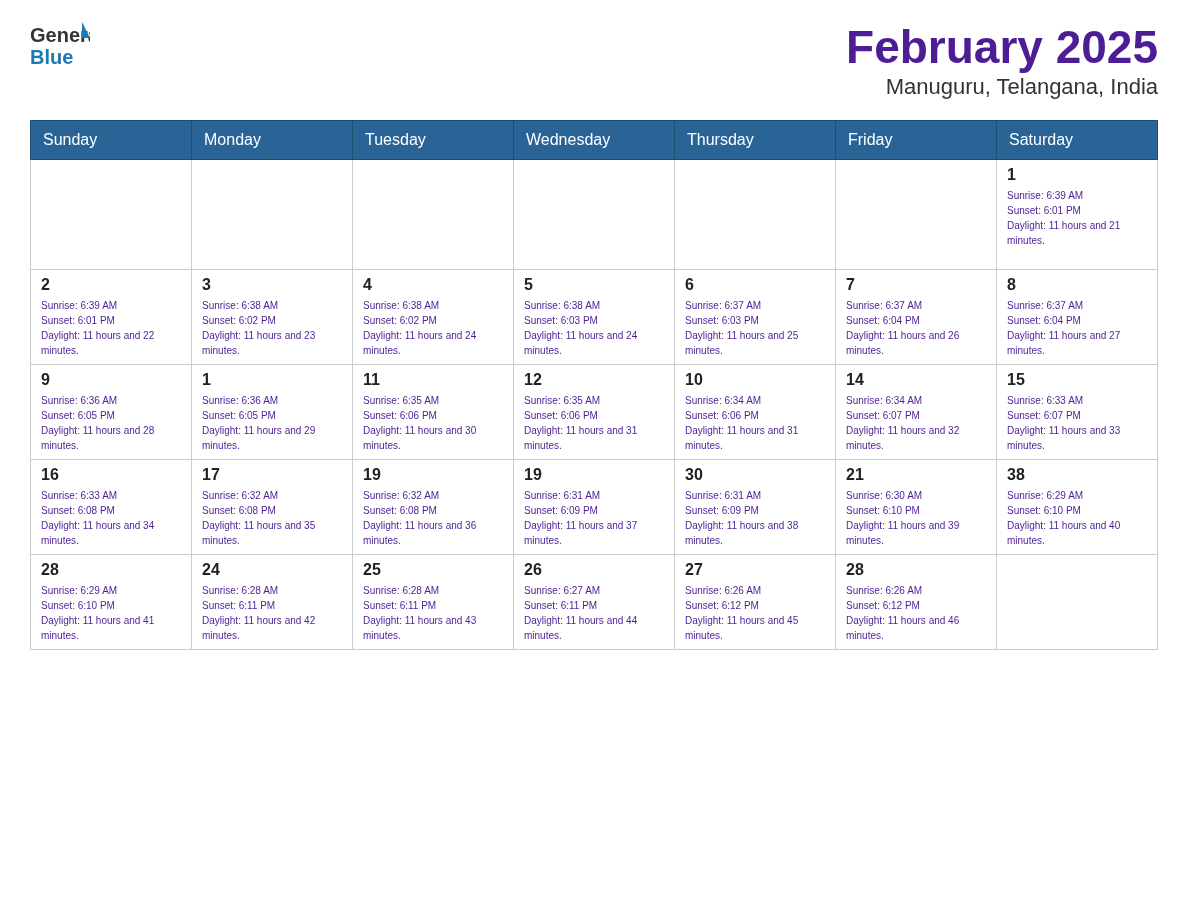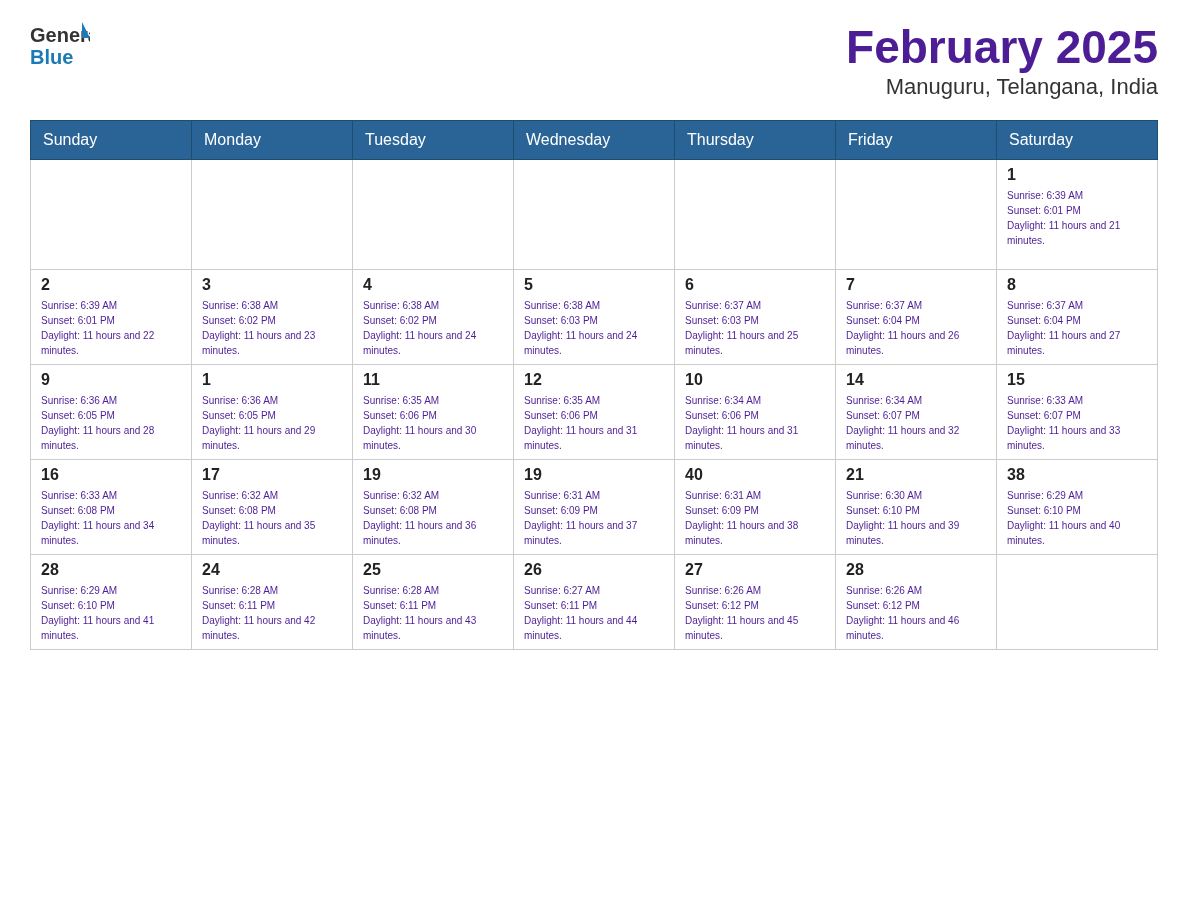--- a/index.html
+++ b/index.html
@@ -188,21 +188,21 @@
         </td>
         <td>
           <span class="day-number">19</span>
           <div class="day-info">Sunrise: 6:32 AM<br>Sunset: 6:08 PM<br>Daylight: 11 hours and 36 minutes.</div>
         </td>
         <td>
           <span class="day-number">19</span>
           <div class="day-info">Sunrise: 6:31 AM<br>Sunset: 6:09 PM<br>Daylight: 11 hours and 37 minutes.</div>
         </td>
         <td>
-          <span class="day-number">40</span>
+          <span class="day-number">30</span>
           <div class="day-info">Sunrise: 6:31 AM<br>Sunset: 6:09 PM<br>Daylight: 11 hours and 38 minutes.</div>
         </td>
         <td>
           <span class="day-number">21</span>
           <div class="day-info">Sunrise: 6:30 AM<br>Sunset: 6:10 PM<br>Daylight: 11 hours and 39 minutes.</div>
         </td>
         <td>
           <span class="day-number">38</span>
           <div class="day-info">Sunrise: 6:29 AM<br>Sunset: 6:10 PM<br>Daylight: 11 hours and 40 minutes.</div>
         </td>

